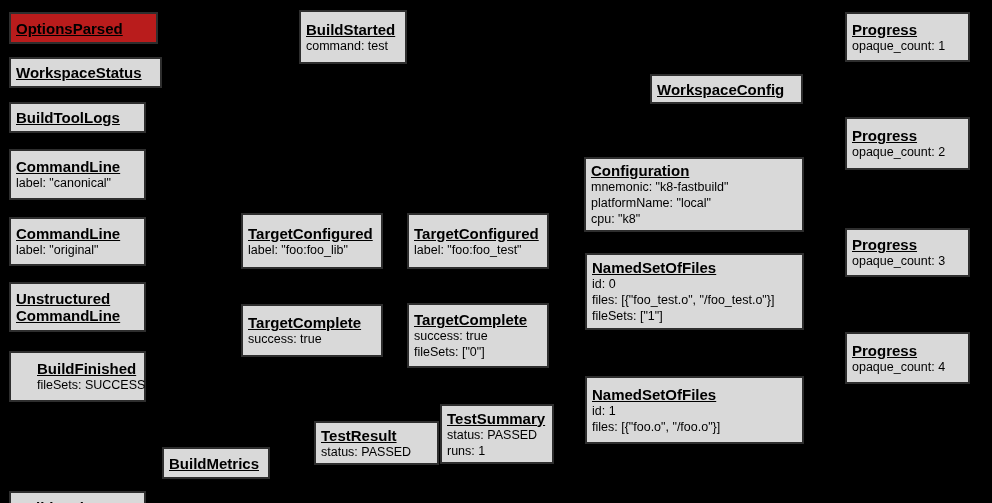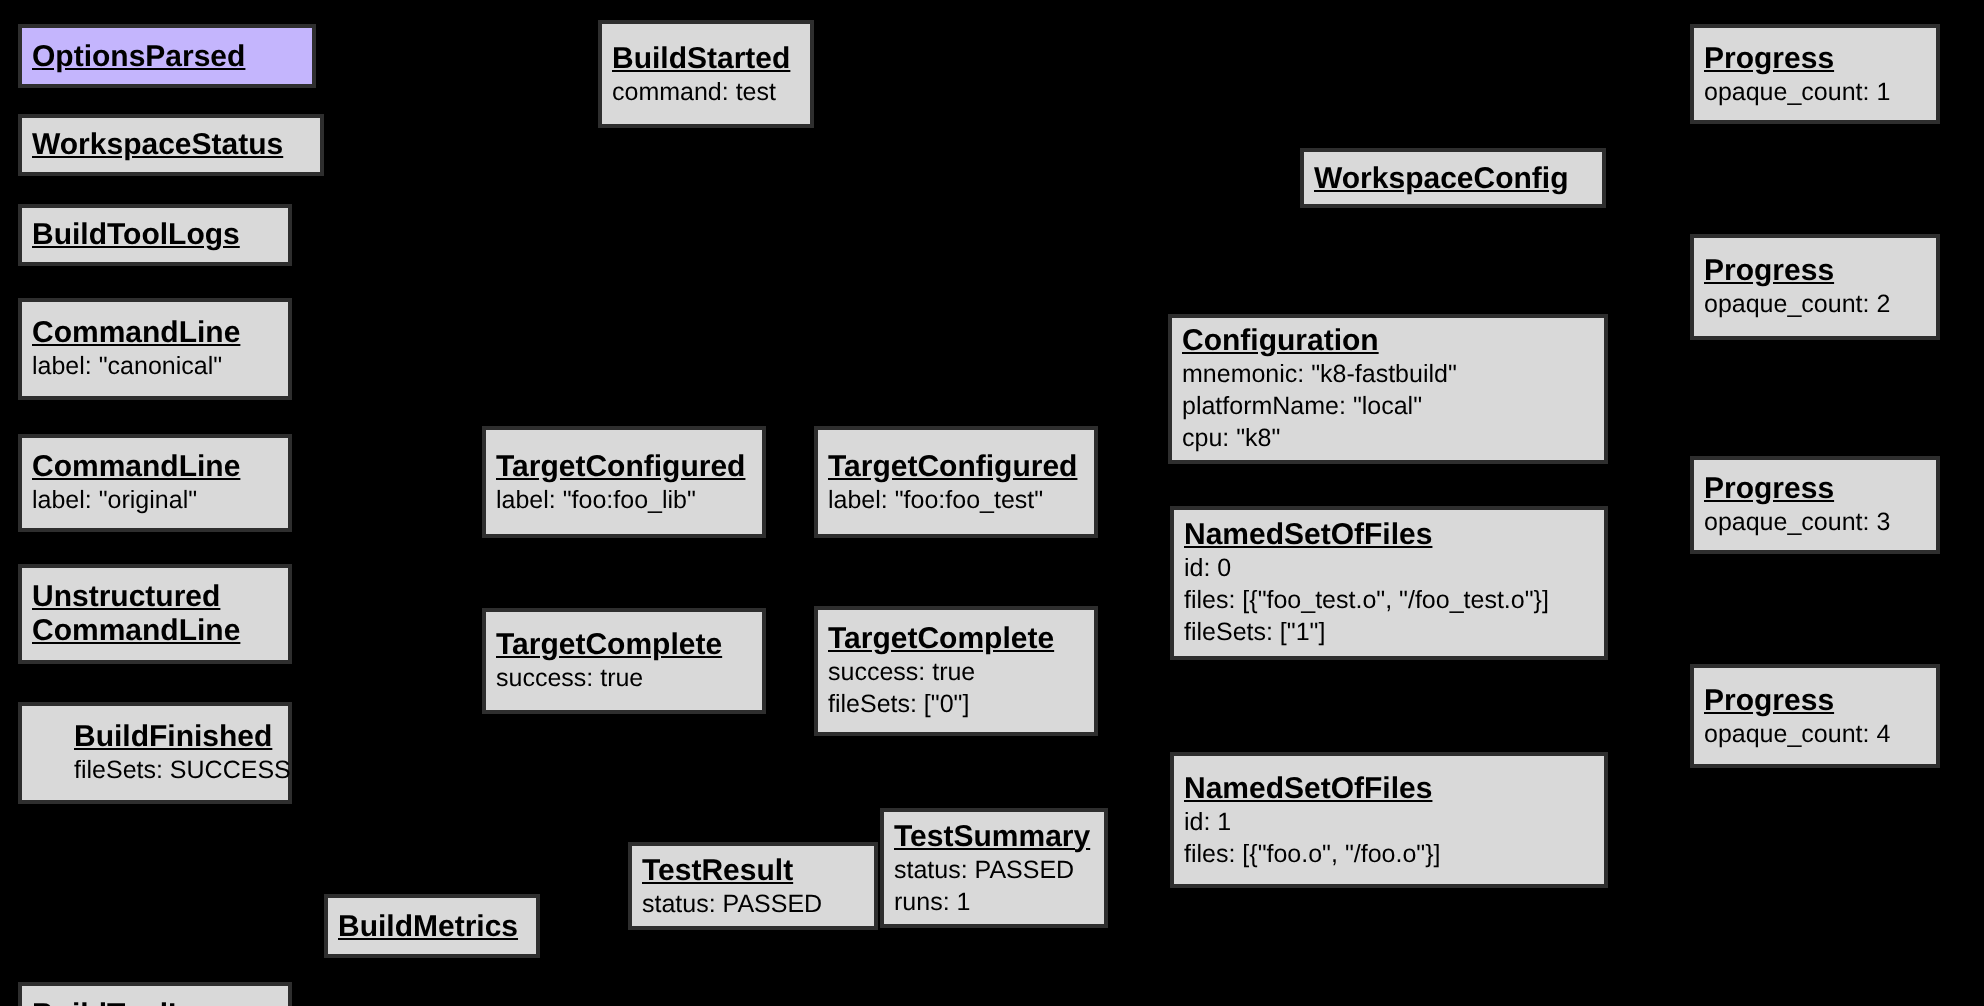--- a/index.html
+++ b/index.html
@@ -37,21 +37,21 @@
   .node-detail {
     font-size: 12.5px;
     line-height: 16px;
     white-space: nowrap;
   }
 </style>
 </head>
 <body>
 
 <div class="canvas" style="background: rgb(0, 0, 0);">
-    <div class="node" style="left: 10px; top: 13px; width: 147px; height: 30px; background: #c4b5fd; border-color: rgb(46, 46, 46); color: rgb(0, 0, 0);">
+    <div class="node" style="left: 10px; top: 13px; width: 147px; height: 30px; background: #b91c1c; border-color: rgb(46, 46, 46); color: rgb(0, 0, 0);">
       <div class="node-title">OptionsParsed</div>
     </div>
     <div class="node" style="left: 10px; top: 58px; width: 151px; height: 29px; background: rgb(217, 217, 217); border-color: rgb(46, 46, 46); color: rgb(0, 0, 0); justify-content: center;">
       <div class="node-title">WorkspaceStatus</div>
     </div>
     <div class="node" style="left: 10px; top: 103px; width: 135px; height: 29px; background: rgb(217, 217, 217); border-color: rgb(46, 46, 46); color: rgb(0, 0, 0);">
       <div class="node-title">BuildToolLogs</div>
     </div>
     <div class="node" style="left: 10px; top: 150px; width: 135px; height: 49px; background: rgb(217, 217, 217); border-color: rgb(46, 46, 46); color: rgb(0, 0, 0);">
       <div class="node-title">CommandLine</div>

